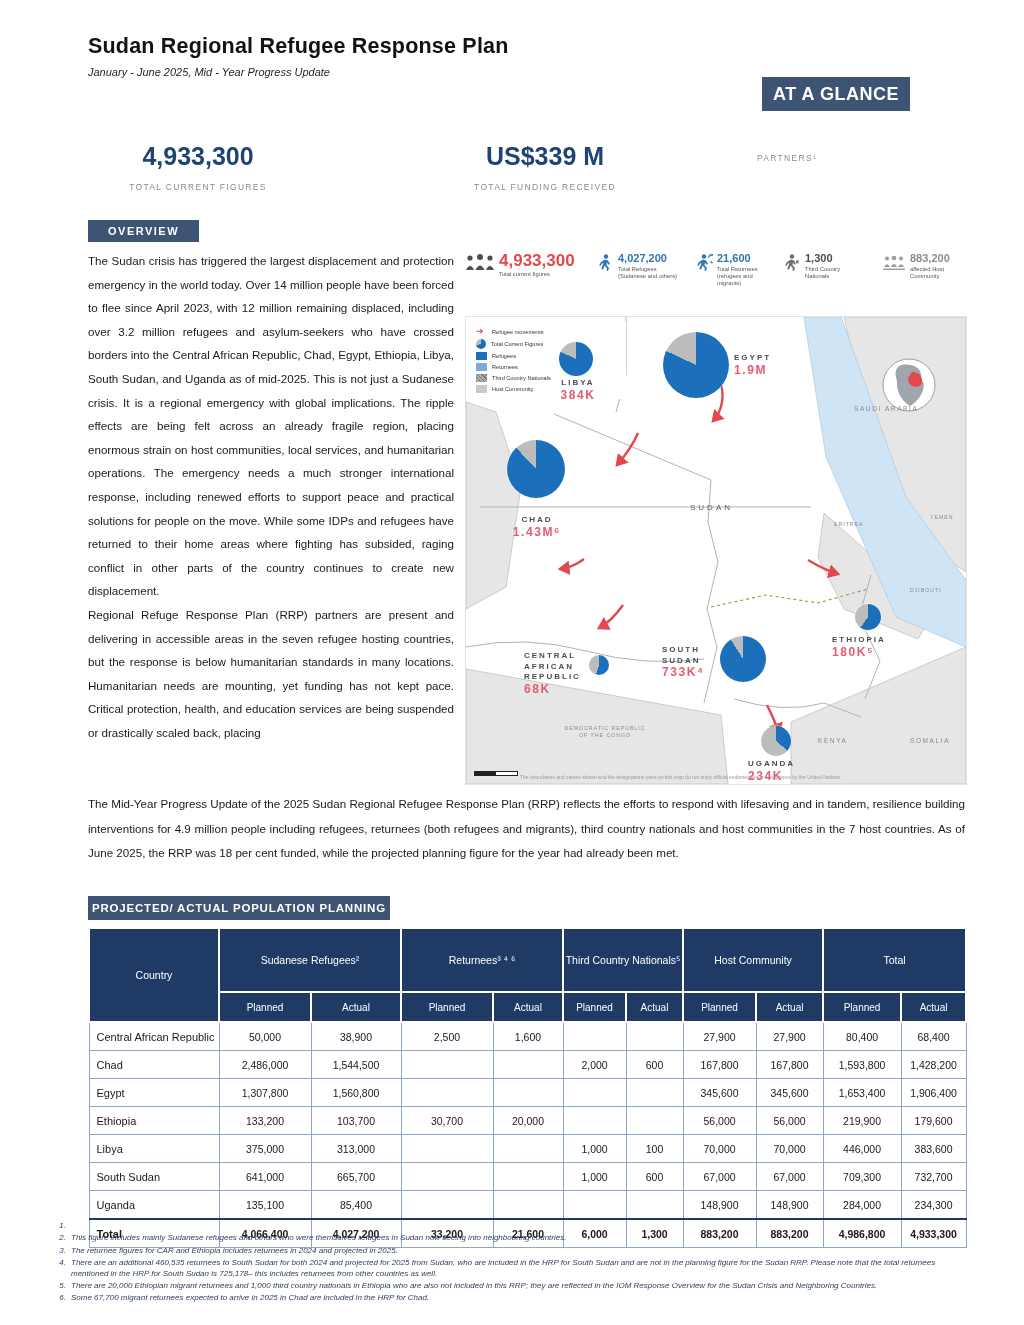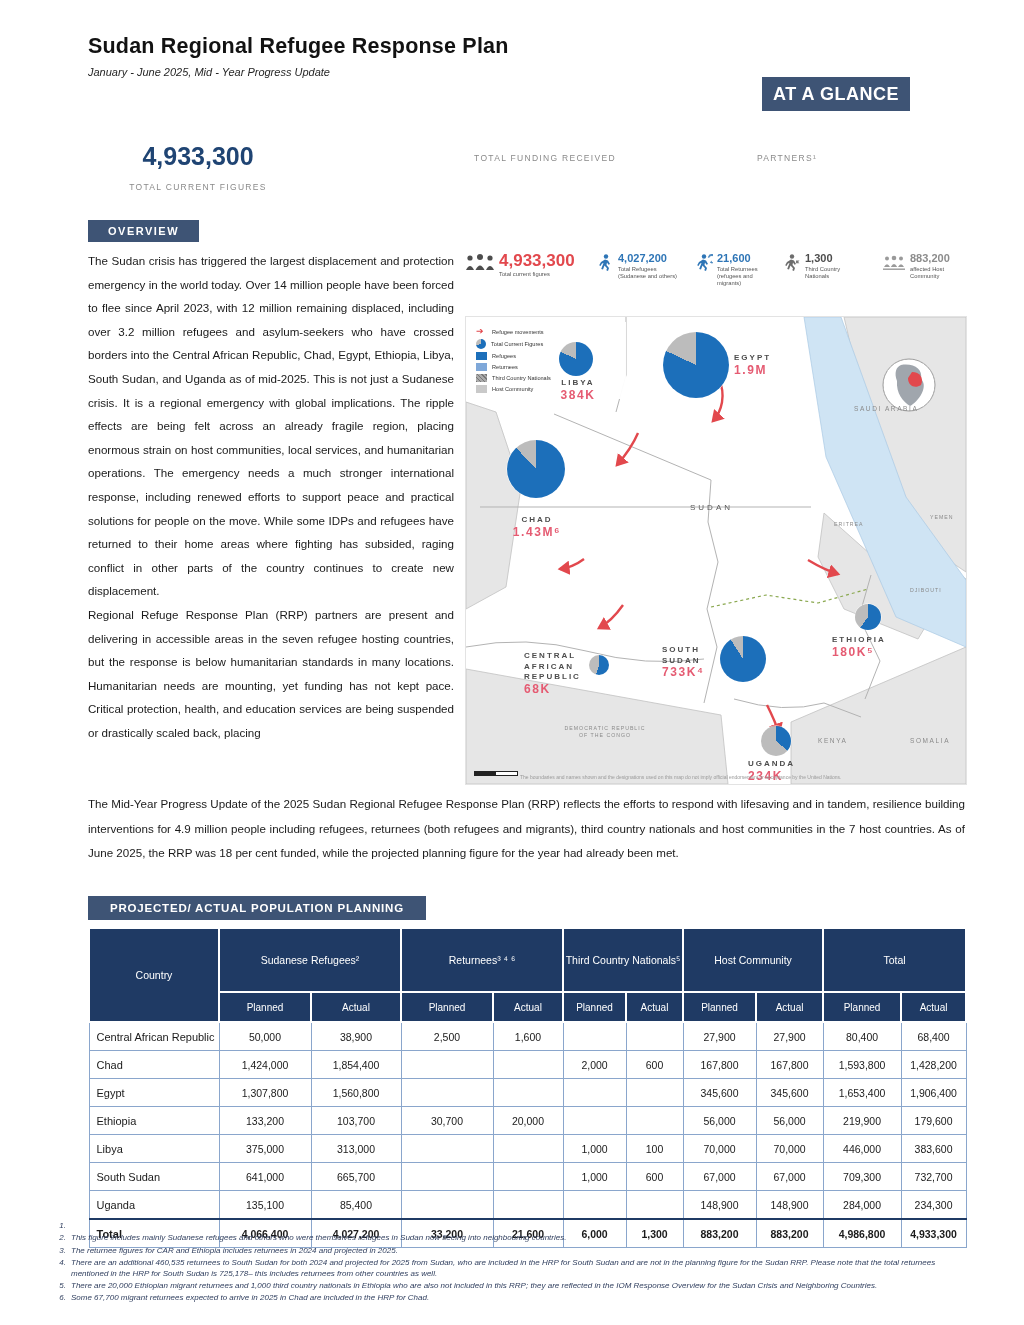--- a/index.html
+++ b/index.html
@@ -55,21 +55,21 @@
   .pie{position:absolute;border-radius:50%;box-shadow:0 0 0 .5px #ffffff;}
   .clabel{position:absolute;font-size:8px;font-weight:bold;letter-spacing:2px;color:#4d4d4d;line-height:10.5px;}
   .clabel .cfig{display:block;color:#e55b72;letter-spacing:1.6px;font-size:12px;margin-top:1px;}
   .mlabel{position:absolute;color:#8a8a8a;letter-spacing:1.6px;font-size:6.5px;}
   .mlabel.big{font-size:8px;letter-spacing:3px;color:#5a5a5a;}
   .mlabel.small{font-size:5.2px;letter-spacing:1px;}
   .map-disclaimer{position:absolute;left:54px;bottom:4px;font-size:5px;color:#9a9a9a;width:330px;}
   .scalebar{position:absolute;left:8px;bottom:8px;width:42px;height:3px;background:linear-gradient(90deg,#222 0 50%,#fff 50% 100%);border:1px solid #222;}
 
   
-  .pop-badge{left:88px;top:896px;height:24px;padding:0 22px;font-size:11.5px;letter-spacing:.8px;}
+  .pop-badge{left:88px;top:896px;height:24px;padding:0 4px;font-size:11.5px;letter-spacing:.8px;}
   .pop-table{left:88px;top:927px;}
   table{border-collapse:collapse;table-layout:fixed;width:877px;font-size:10.5px;}
   thead th{background:#1f3a64;color:#fff;font-weight:normal;border:2px solid #fff;}
   thead .gh{font-size:10.5px;height:60px;}
   thead .sh{font-size:10px;height:26px;}
   thead .country-h{font-size:10.5px;}
   tbody td{border:1px solid #8aa6cc;height:25px;text-align:center;background:#fff;}
   tbody td.country{text-align:left;padding-left:7px;font-size:11px;}
   tbody tr.total td{font-weight:bold;border-top:2px solid #1f3a64;}
 
@@ -83,20 +83,21 @@
 
 <div class="abs doc-title">Sudan Regional Refugee Response Plan</div>
 <div class="abs doc-subtitle">January - June 2025, Mid - Year Progress Update</div>
 <div class="abs glance-badge">AT A GLANCE</div>
 
 <div class="hero-stat hs0">
   <div class="hero-num">4,933,300</div>
   <div class="hero-label">TOTAL CURRENT FIGURES</div>
 </div>
 <div class="hero-stat hs1">
+  <div class="hero-num">US$339 M</div>
   <div class="hero-label">TOTAL FUNDING RECEIVED</div>
 </div>
 <div class="hero-stat hs2">
   <div class="hero-label">PARTNERS¹</div>
 </div>
 
 <div class="abs sec-badge overview-badge">OVERVIEW</div>
 <div class="abs overview-col">
   <p>The Sudan crisis has triggered the largest displacement and protection emergency in the world today. Over 14 million people have been forced to flee since April 2023, with 12 million remaining displaced, including over 3.2 million refugees and asylum-seekers who have crossed borders into the Central African Republic, Chad, Egypt, Ethiopia, Libya, South Sudan, and Uganda as of mid-2025. This is not just a Sudanese crisis. It is a regional emergency with global implications. The ripple effects are being felt across an already fragile region, placing enormous strain on host communities, local services, and humanitarian operations. The emergency needs a much stronger international response, including renewed efforts to support peace and practical solutions for people on the move. While some IDPs and refugees have returned to their home areas where fighting has subsided, raging conflict in other parts of the country continues to create new displacement.</p>
   <p>Regional Refuge Response Plan (RRP) partners are present and delivering in accessible areas in the seven refugee hosting countries, but the response is below humanitarian standards in many locations. Humanitarian needs are mounting, yet funding has not kept pace. Critical protection, health, and education services are being suspended or drastically scaled back, placing</p>
@@ -360,22 +361,22 @@
           <td class="num">1,600</td>
           <td class="num"></td>
           <td class="num"></td>
           <td class="num">27,900</td>
           <td class="num">27,900</td>
           <td class="num">80,400</td>
           <td class="num">68,400</td>
         </tr>
         <tr>
           <td class="country">Chad</td>
-          <td class="num">1,424,000</td>
-          <td class="num">1,854,400</td>
+          <td class="num">2,486,000</td>
+          <td class="num">1,544,500</td>
           <td class="num"></td>
           <td class="num"></td>
           <td class="num">2,000</td>
           <td class="num">600</td>
           <td class="num">167,800</td>
           <td class="num">167,800</td>
           <td class="num">1,593,800</td>
           <td class="num">1,428,200</td>
         </tr>
         <tr>

